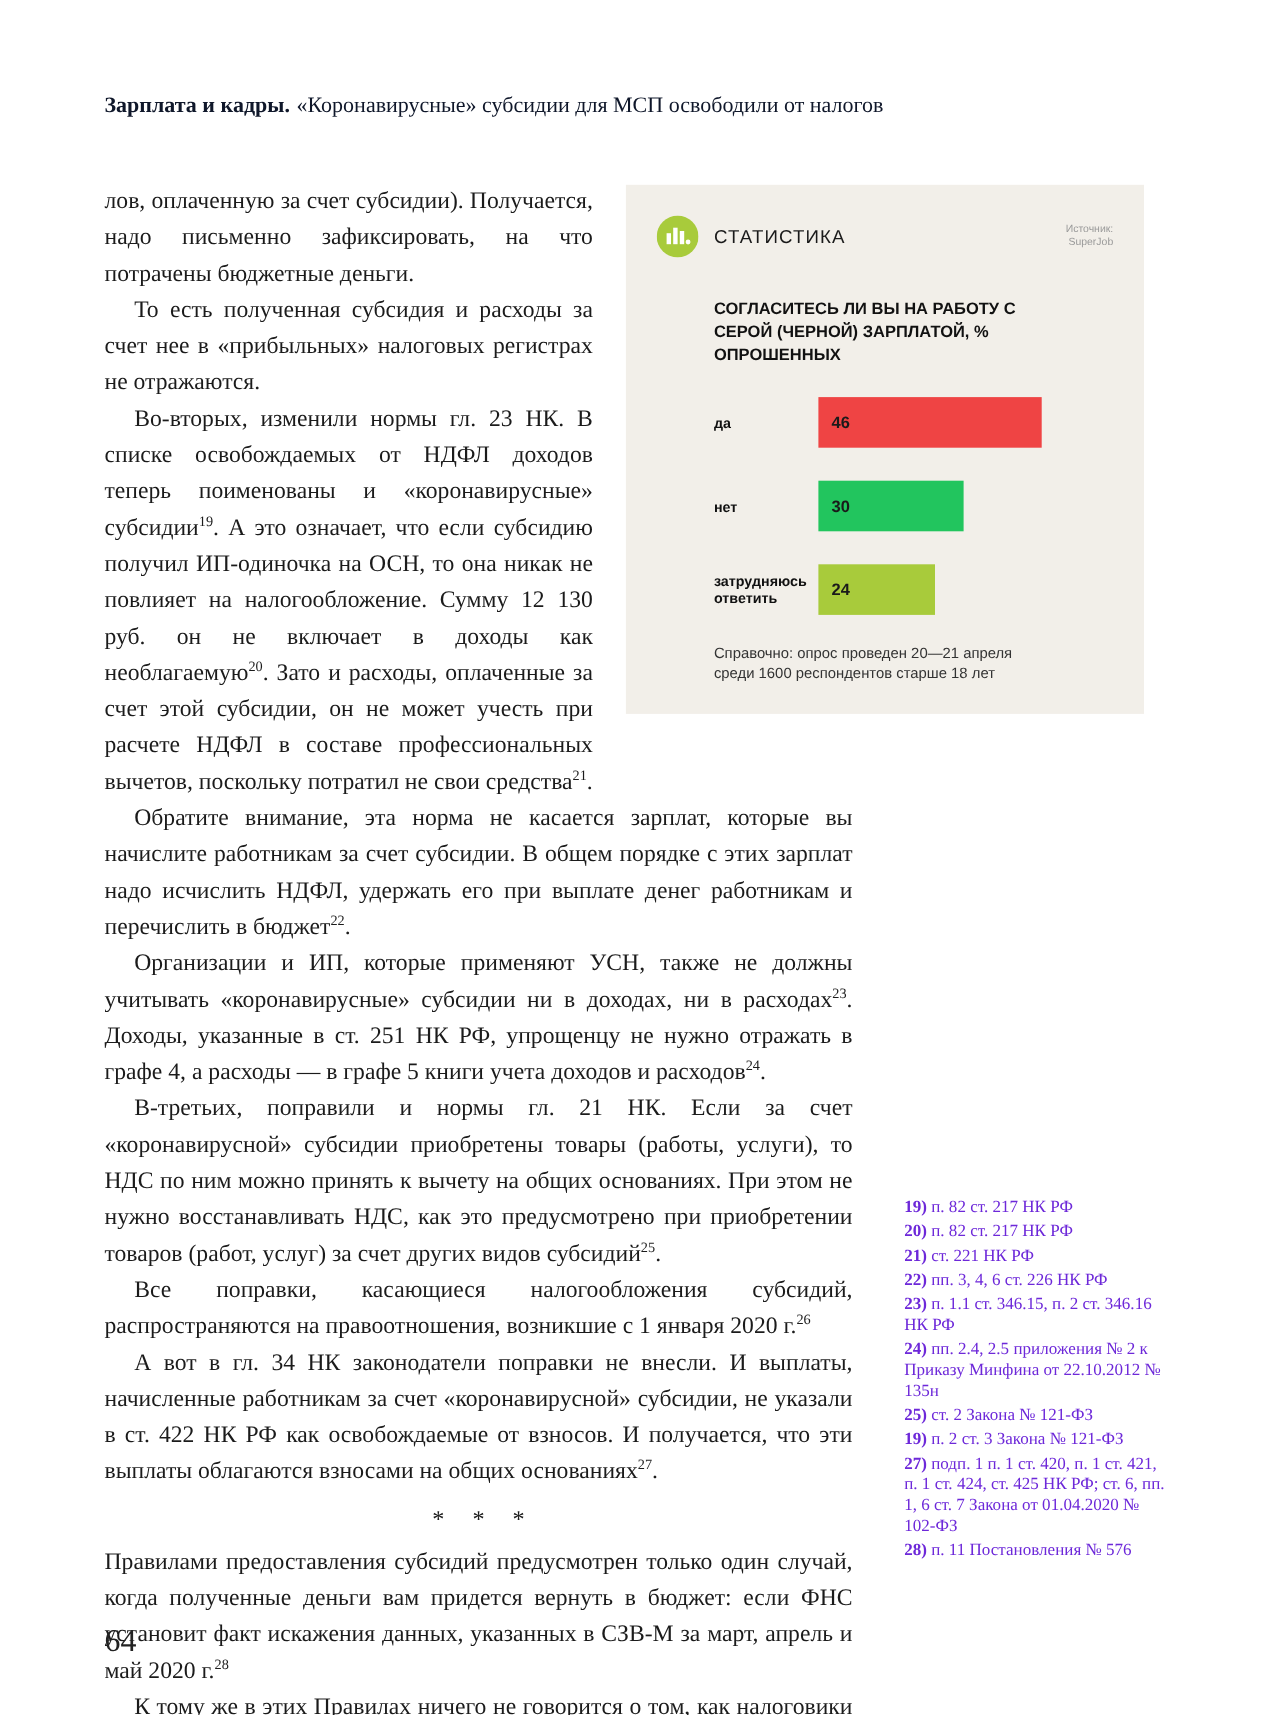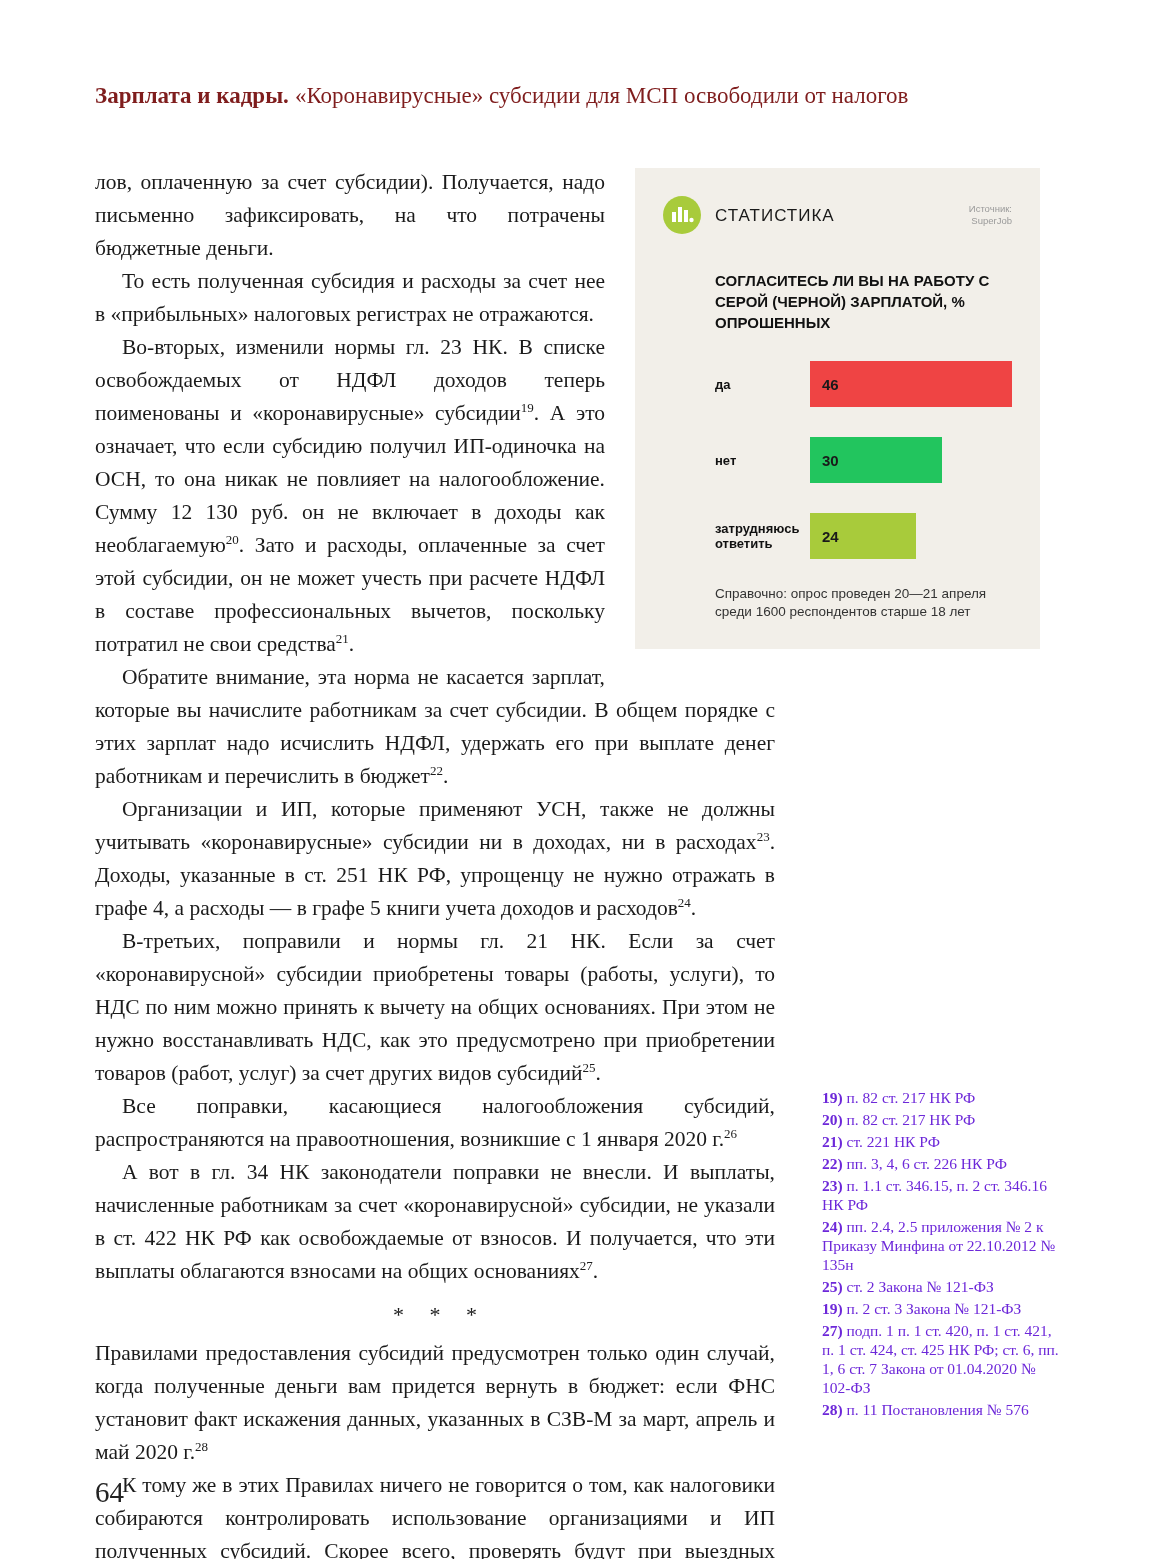--- a/index.html
+++ b/index.html
@@ -11,23 +11,23 @@
     overflow: hidden;
     font-family: "Liberation Serif", serif;
     color: #1b1b1b;
   }
 
   
   .running-head {
     position: absolute;
     left: 95px;
     top: 84px;
-    font-size: 23px;
+    font-size: 20px;
     line-height: 24px;
-    color: #7f1d1d;
+    color: #0f172a;
     white-space: nowrap;
   }
   .rh-section { font-weight: bold; margin-right: 6px; }
 
   
   .article {
     position: absolute;
     left: 95px;
     top: 166px;
     width: 680px;
@@ -44,21 +44,21 @@
     text-align: center;
     letter-spacing: 10px;
     text-indent: 10px;
     margin: 10px 0 6px 0;
     font-size: 22px;
   }
 
   
   .stats-box {
     float: right;
-    width: 405px;
+    width: 471px;
     margin: 2px -265px 30px 30px;
     background: #f2efe9;
     padding: 28px;
     box-sizing: border-box;
     font-family: "Liberation Sans", sans-serif;
     text-align: left;
     text-indent: 0;
   }
   .sb-head { display: flex; align-items: center; }
   .sb-icon { width: 38px; height: 38px; margin-right: 14px; flex: none; }

